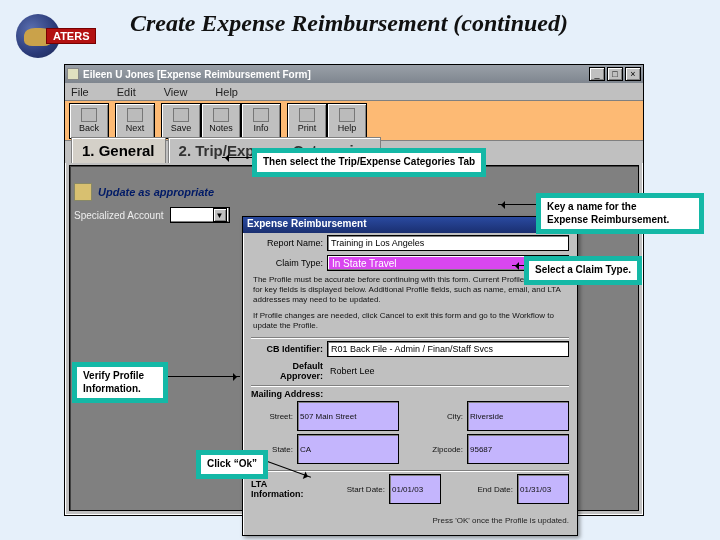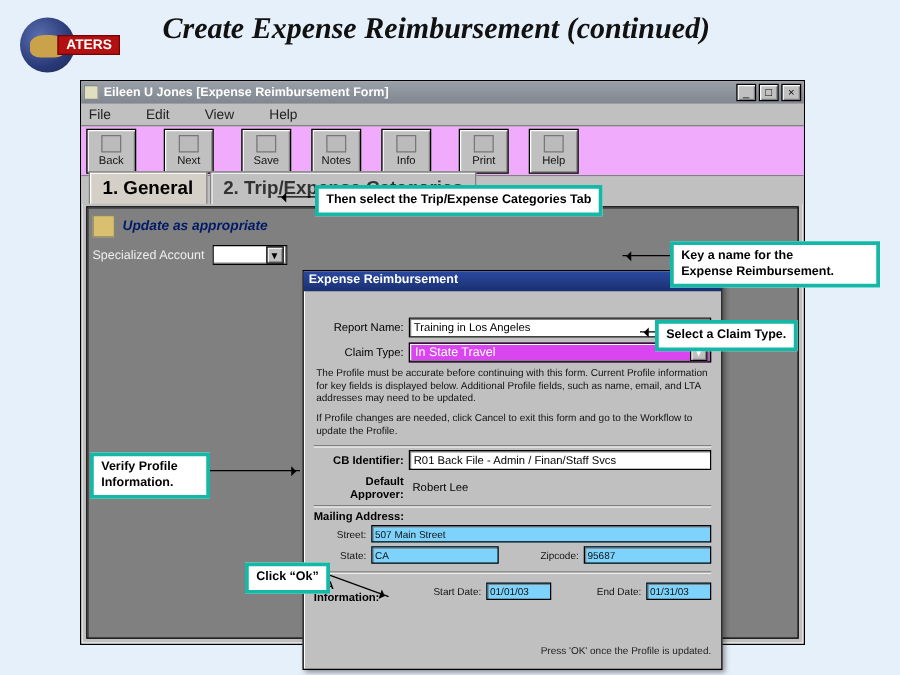--- a/index.html
+++ b/index.html
@@ -60,22 +60,22 @@
     width:16px; height:14px; background:#c0c0c0;
     border:1px solid #000; box-shadow: inset 1px 1px #fff, inset -1px -1px #808080;
     font-size:9px; line-height:12px; text-align:center; font-family:Arial;
   }
   .menubar {
     height:18px; background:#c0c0c0; border-bottom:1px solid #808080;
     display:flex; align-items:center; gap:28px; padding:0 6px;
     font-size:11px; color:#222; filter:blur(0.3px);
   }
   .toolbar {
-    height:40px; background:#f0abfc; border-bottom:1px solid #808080;
-    display:flex; align-items:center; gap:16px; padding:2px 4px;
+    height:40px; background:#fdba74; border-bottom:1px solid #808080;
+    display:flex; align-items:center; gap:0; padding:2px 4px;
   }
   .tbtn {
     width:40px; height:36px; background:#c0c0c0;
     border:1px solid #000; box-shadow: inset 1px 1px #fff, inset -1px -1px #808080;
     display:flex; flex-direction:column; align-items:center; justify-content:center;
     font-size:9px; color:#111;
   }
   .tbtn .ico { width:16px; height:14px; background:#bbb; border:1px solid #777; margin-bottom:1px; }
   .tbtn.sep-after { margin-right:6px; }
 
@@ -91,21 +91,21 @@
   .tab.active { background:#d4d0c8; }
   .tab.inactive { filter:blur(0.3px); color:#333; }
 
   .workarea {
     position:absolute; left:4px; right:4px; top:100px; bottom:4px;
     background:#808080;
     border:1px solid #000; box-shadow: inset 1px 1px #404040;
     padding:4px;
   }
   .update-row {
-    display:flex; align-items:center; gap:6px; height:22px;
+    display:flex; align-items:center; gap:6px; height:22px;margin-top:11px;
   }
   .wizard-ico { width:18px; height:18px; background:#d8c070; border:1px solid #886; }
   .update-text { color:#001a66; font-style:italic; font-weight:bold; font-size:11px; filter:blur(0.5px); }
   .spec-row {
     margin-top:4px; display:flex; align-items:center; gap:6px; font-size:10px; color:#eee;
   }
   .dd {
     height:16px; background:#fff; border:1px solid #000;
     box-shadow: inset -1px -1px #808080, inset 1px 1px #fff;
     font-size:10px; display:flex; align-items:center; justify-content:space-between;
@@ -117,55 +117,55 @@
 
   .modal {
     position:absolute; left:172px; top:50px; width:336px; height:320px;
     background:#c0c0c0; border:1px solid #000;
     box-shadow: 2px 2px 4px rgba(0,0,0,.4), inset 1px 1px #fff;
   }
   .modal .mtitle {
     height:16px; background:linear-gradient(#2a4aa0,#1a2f70);
     color:#fff; font-size:10px; font-weight:bold; padding:1px 4px;
   }
-  .modal .body { padding:21px 8px; font-size:9px; color:#111; }
+  .modal .body { padding:2px 8px; font-size:9px; color:#111; }
   .frow { display:flex; align-items:center; gap:4px; margin-bottom:4px; }
   .flabel { width:72px; text-align:right; font-size:9px; color:#000; filter:blur(0.2px); }
   .tinput {
     flex:1; height:16px; background:#fff; border:1px solid #000;
     box-shadow: inset 1px 1px #808080; font-size:9px; padding:0 3px;
     display:flex; align-items:center; color:#000; filter:blur(0.3px);
   }
   .ddv { flex:1; }
   .ddv .dd { background:#d946ef; color:#fff; }
   .para { font-size:8px; color:#111; line-height:1.25; margin:4px 2px 6px; filter:blur(0.5px); }
   .hr { height:1px; background:#808080; box-shadow:0 1px #fff; margin:3px 0; }
   .sectlabel { font-weight:bold; font-size:9px; color:#000; margin:2px 0; filter:blur(0.2px);}
   .tworow { display:flex; gap:22px; }
   .tworow .col { flex:1; display:flex; align-items:center; gap:4px; }
   .tworow .lab { font-size:8px; width:42px; text-align:right; filter:blur(0.2px);}
   .smallin {
-    height:14px; background:#7dd3fc; border:1px solid #000;
+    height:30px; background:#c4b5fd; border:1px solid #000;
     box-shadow: inset 1px 1px #808080; font-size:8px; padding:0 2px;
     display:flex; align-items:center; flex:1; filter:blur(0.3px);text-align:center;
   }
   .modal-buttons {
     position:absolute; left:0; right:0; bottom:6px;
     display:flex; gap:8px; justify-content:center; align-items:center;
   }
   .btn3d {
     min-width:62px; height:20px; background:#c0c0c0; border:1px solid #000;
     box-shadow: inset 1px 1px #fff, inset -1px -1px #808080;
     font-size:10px; display:flex; align-items:center; justify-content:center;
   }
   .press-note { font-size:8px; color:#222; filter:blur(0.4px); position:absolute; right:8px; bottom:10px; }
 
   
   .callout {
-    position:absolute; background:#fff; border:3px solid #14b8a6;
+    position:absolute; background:#fff; border:5px solid #14b8a6;
     padding:3px 6px; font-size:10px; font-weight:bold; color:#000;
     line-height:1.25; z-index:50;
   }
   .arrow {
     position:absolute; height:0; border-top:1px solid #000; z-index:49;
   }
   .arrow::after {
     content:""; position:absolute; right:-1px; top:-4px;
     border:4px solid transparent; border-left-color:#000;
   }
@@ -277,20 +277,24 @@
           <div class="flabel" style="font-weight:bold">Default Approver:</div>
           <div class="tinput" style="border:none;background:transparent;box-shadow:none">Robert Lee</div>
         </div>
         <div class="hr"></div>
         <div class="sectlabel">Mailing Address:</div>
         <div class="tworow" style="margin-bottom:3px">
           <div class="col">
               <div class="lab">Street:</div>
               <div class="smallin">507 Main Street</div>
             </div>
+          <div class="col">
+              <div class="lab">City:</div>
+              <div class="smallin">Riverside</div>
+            </div>
         </div>
         <div class="tworow">
           <div class="col">
               <div class="lab">State:</div>
               <div class="smallin">CA</div>
             </div>
           <div class="col">
               <div class="lab">Zipcode:</div>
               <div class="smallin">95687</div>
             </div>

